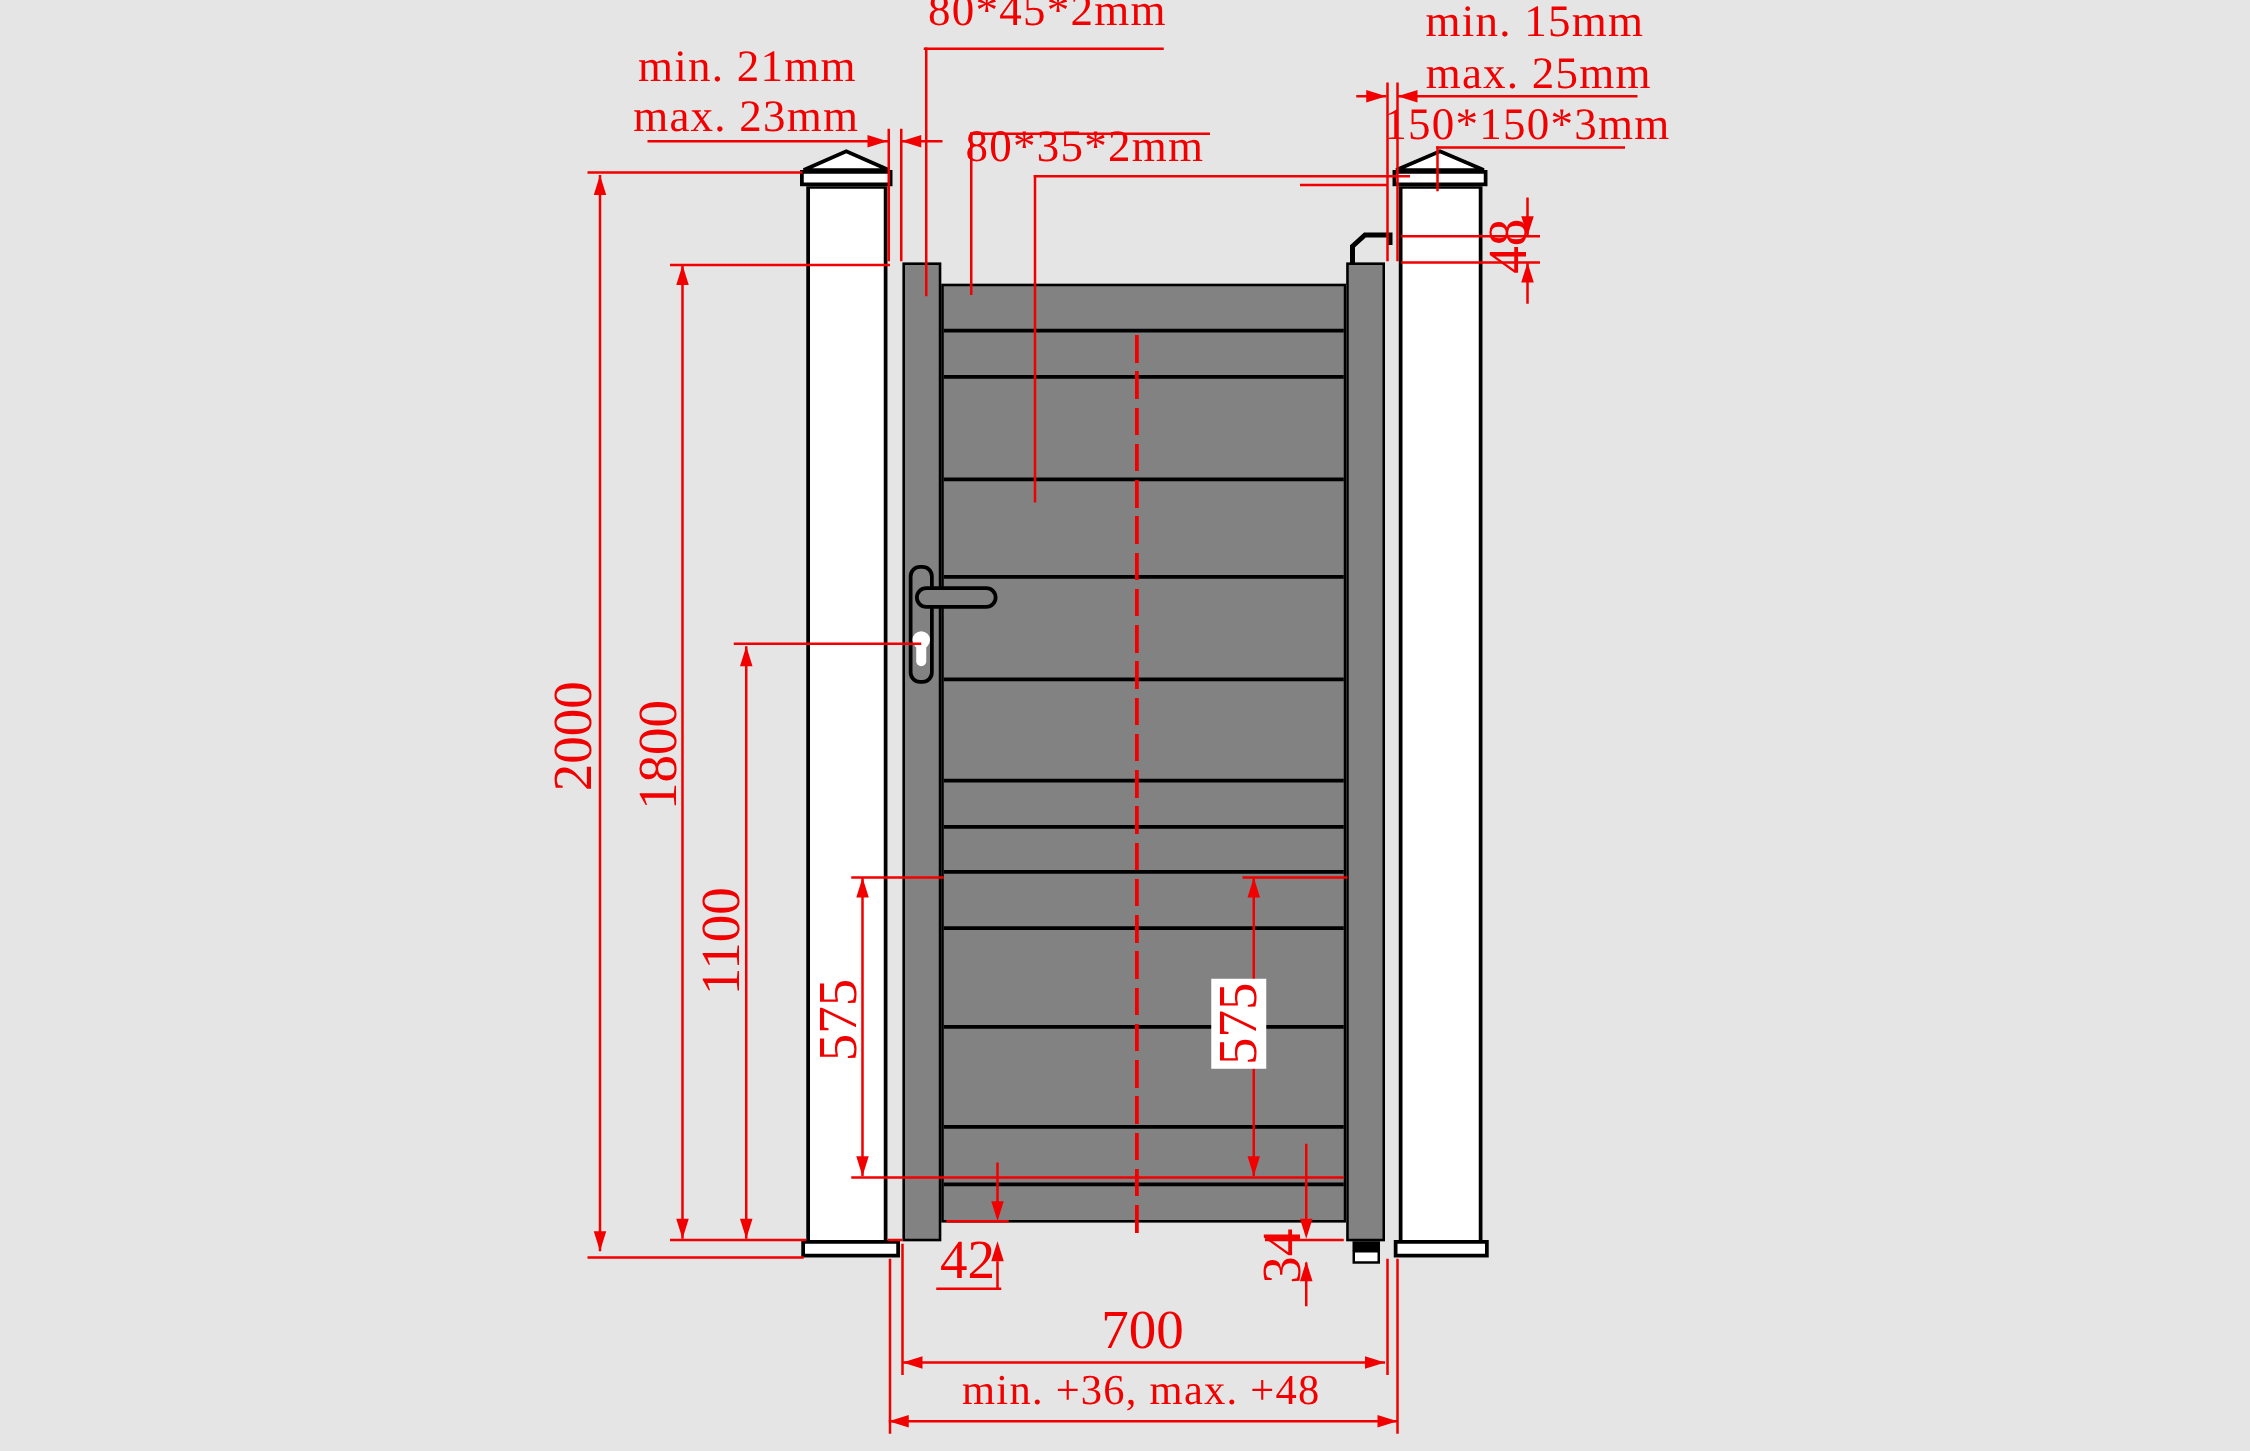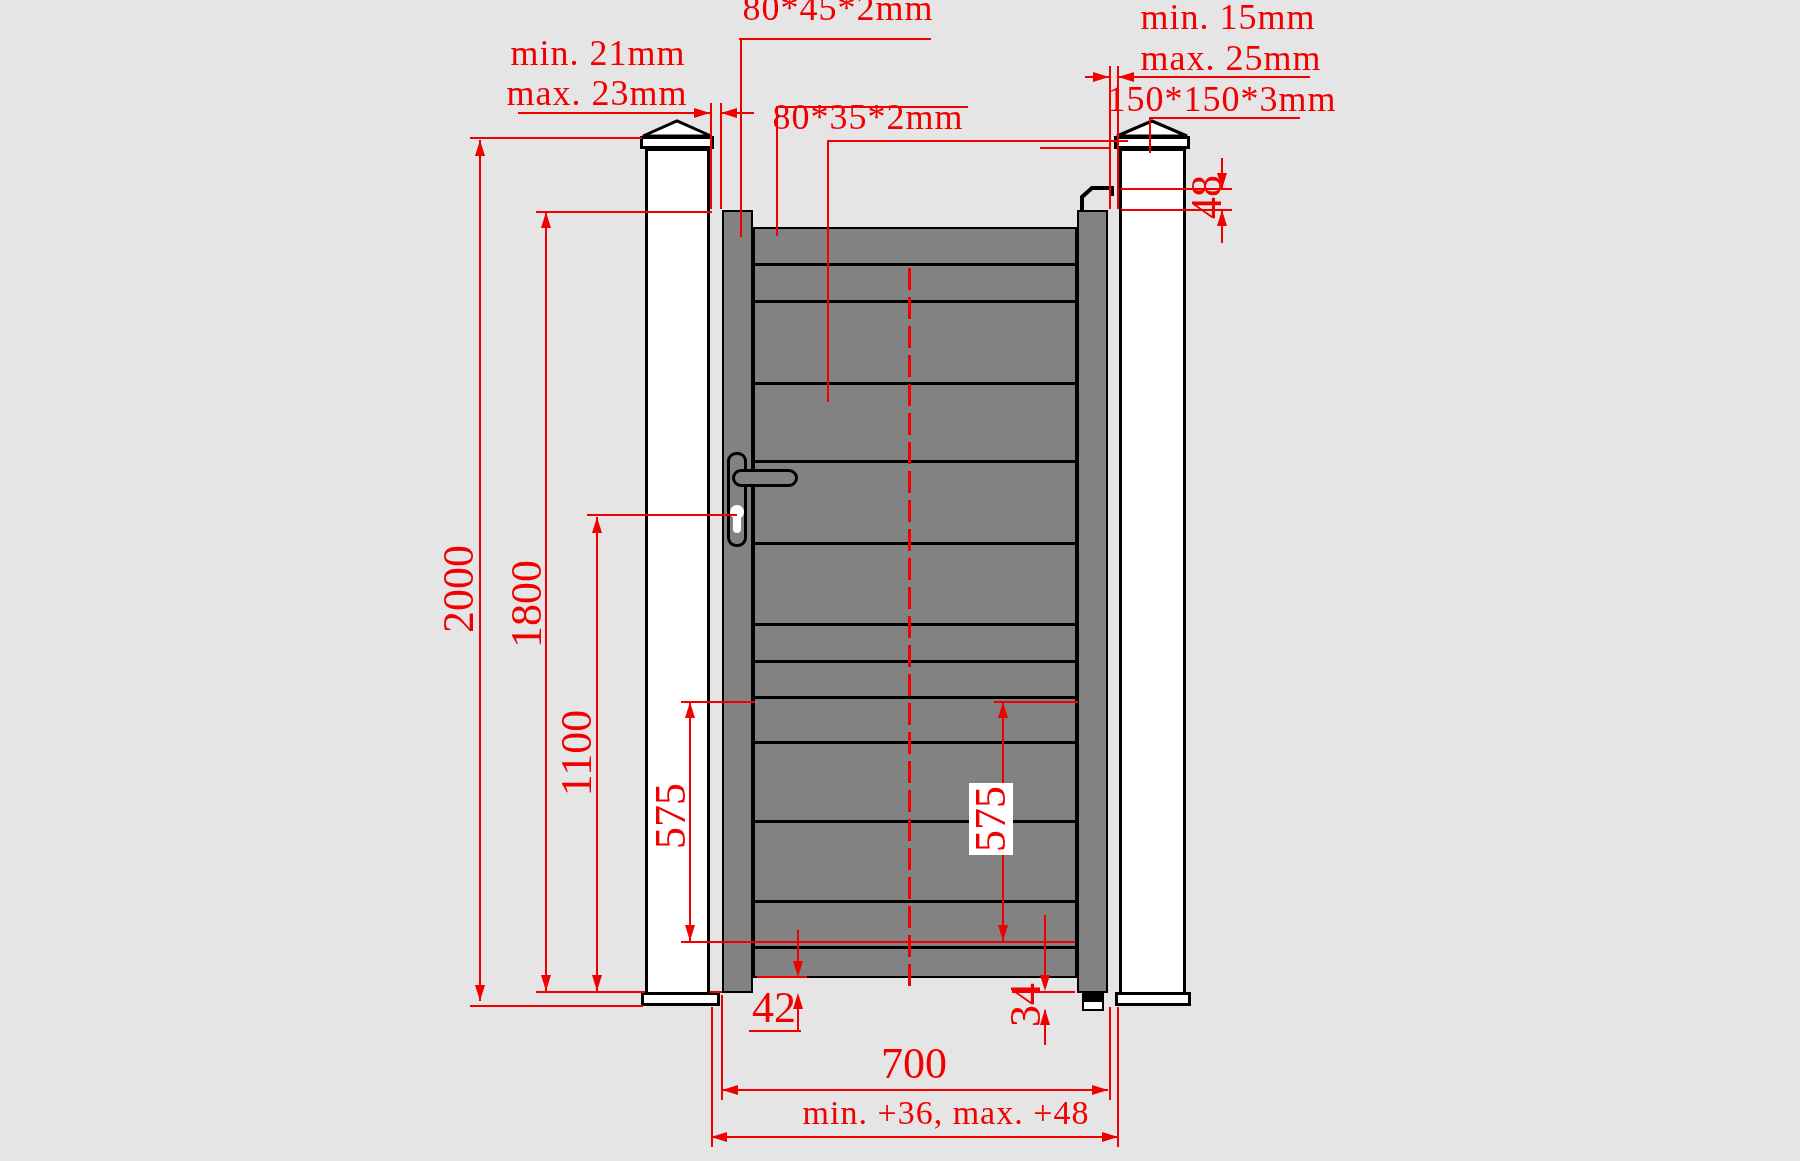--- a/index.html
+++ b/index.html
@@ -163,15 +163,15 @@
 
   <div class="lbl num rot" style="left:459px;top:589px;">2000</div>
   <div class="lbl num rot" style="left:527px;top:604px;">1800</div>
   <div class="lbl num rot" style="left:577px;top:753px;">1100</div>
   <div class="lbl num rot" style="left:671px;top:816px;">575</div>
   <div class="lbl num rot bg" style="left:991px;top:819px;">575</div>
   <div class="lbl num rot" style="left:1207px;top:197px;">48</div>
   <div class="lbl num" style="left:774px;top:1008px;">42</div>
   <div class="lbl num rot" style="left:1026px;top:1005px;">34</div>
   <div class="lbl num" style="left:914px;top:1064px;">700</div>
-  <div class="lbl mid" style="left:913px;top:1113px;margin-left:33px;">min. +36, max. +48</div>
+  <div class="lbl mid" style="left:913px;top:1113px;">min. +36, max. +48</div>
 
 </div>
 
 </body></html>

